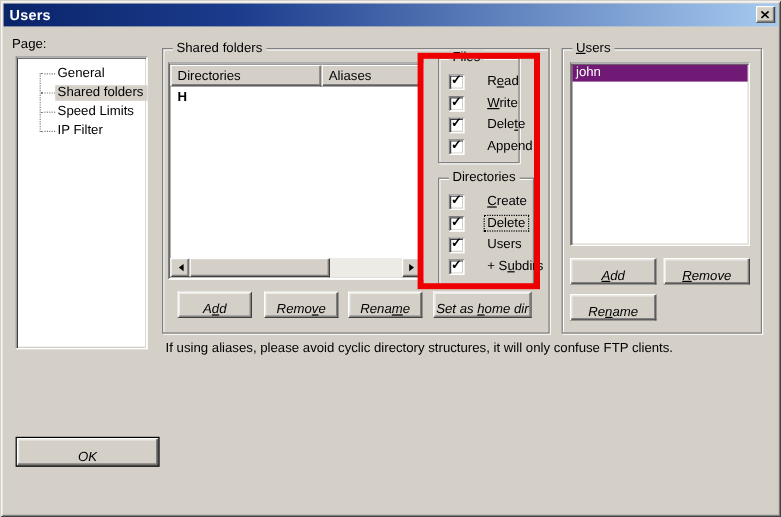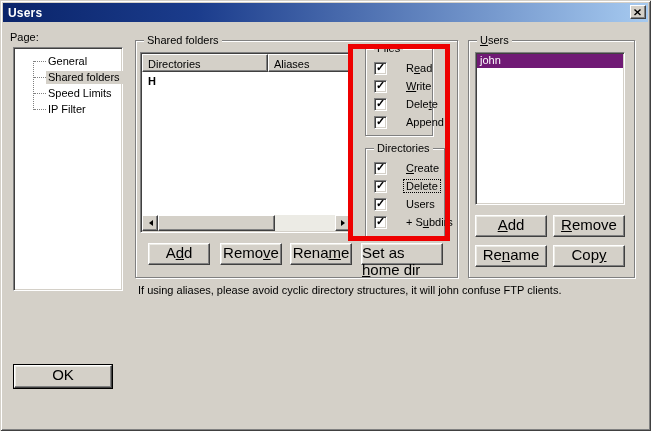--- a/index.html
+++ b/index.html
@@ -27,22 +27,22 @@
   
   .sunken {
     background:#fff;
     border:1px solid; border-color:#808080 #fff #fff #808080;
     box-shadow: inset 1px 1px 0 #404040, inset -1px -1px 0 #d4d0c8;
   }
   .btn {
     background:#d4d0c8;
     border:1px solid; border-color:#fff #404040 #404040 #fff;
     box-shadow: inset -1px -1px 0 #808080, inset 1px 1px 0 #ecebe5;
-    display:flex; align-items:flex-start; justify-content:center;
-    font-size:15px; color:#000;
+    display:flex; align-items:flex-end; justify-content:center;
+    font-size:11px; color:#000;font-style:italic;
   }
   .btn-default { outline:1px solid #000; }
   .groupbox {
     border:1px solid #808080;
     box-shadow: inset 1px 1px 0 #ffffff, 1px 1px 0 #ffffff;
   }
   .legend {
     position:absolute; top:-7px; left:8px; background:#d4d0c8; padding:0 3px; font-size:11px;
   }
   
@@ -230,25 +230,22 @@
   </div>
   <div class="abs btn" style="left:475px; top:215px; width:72px; height:22px;">
       <span><u>A</u>dd</span>
     </div>
   <div class="abs btn" style="left:553px; top:215px; width:72px; height:22px;">
       <span><u>R</u>emove</span>
     </div>
   <div class="abs btn" style="left:475px; top:245px; width:72px; height:22px;">
       <span>Re<u>n</u>ame</span>
     </div>
-  <div class="abs btn" style="left:553px; top:245px; width:72px; height:22px;">
-      <span>Cop<u>y</u></span>
-    </div>
 
   <div class="abs notes" style="left:138px; top:283px; width:510px;">
-    <div class="para">If using aliases, please avoid cyclic directory structures, it will john confuse FTP clients.</div>
-  </div>
-
-  <div class="abs btn btn-default" style="left:14px; top:365px; width:98px; height:23px;">
+    <div class="para">If using aliases, please avoid cyclic directory structures, it will only confuse FTP clients.</div>
+  </div>
+
+  <div class="abs btn btn-default" style="left:14px; top:365px; width:118px; height:23px;">
       <span>OK</span>
     </div>
 
 </div>
 
 </body></html>

